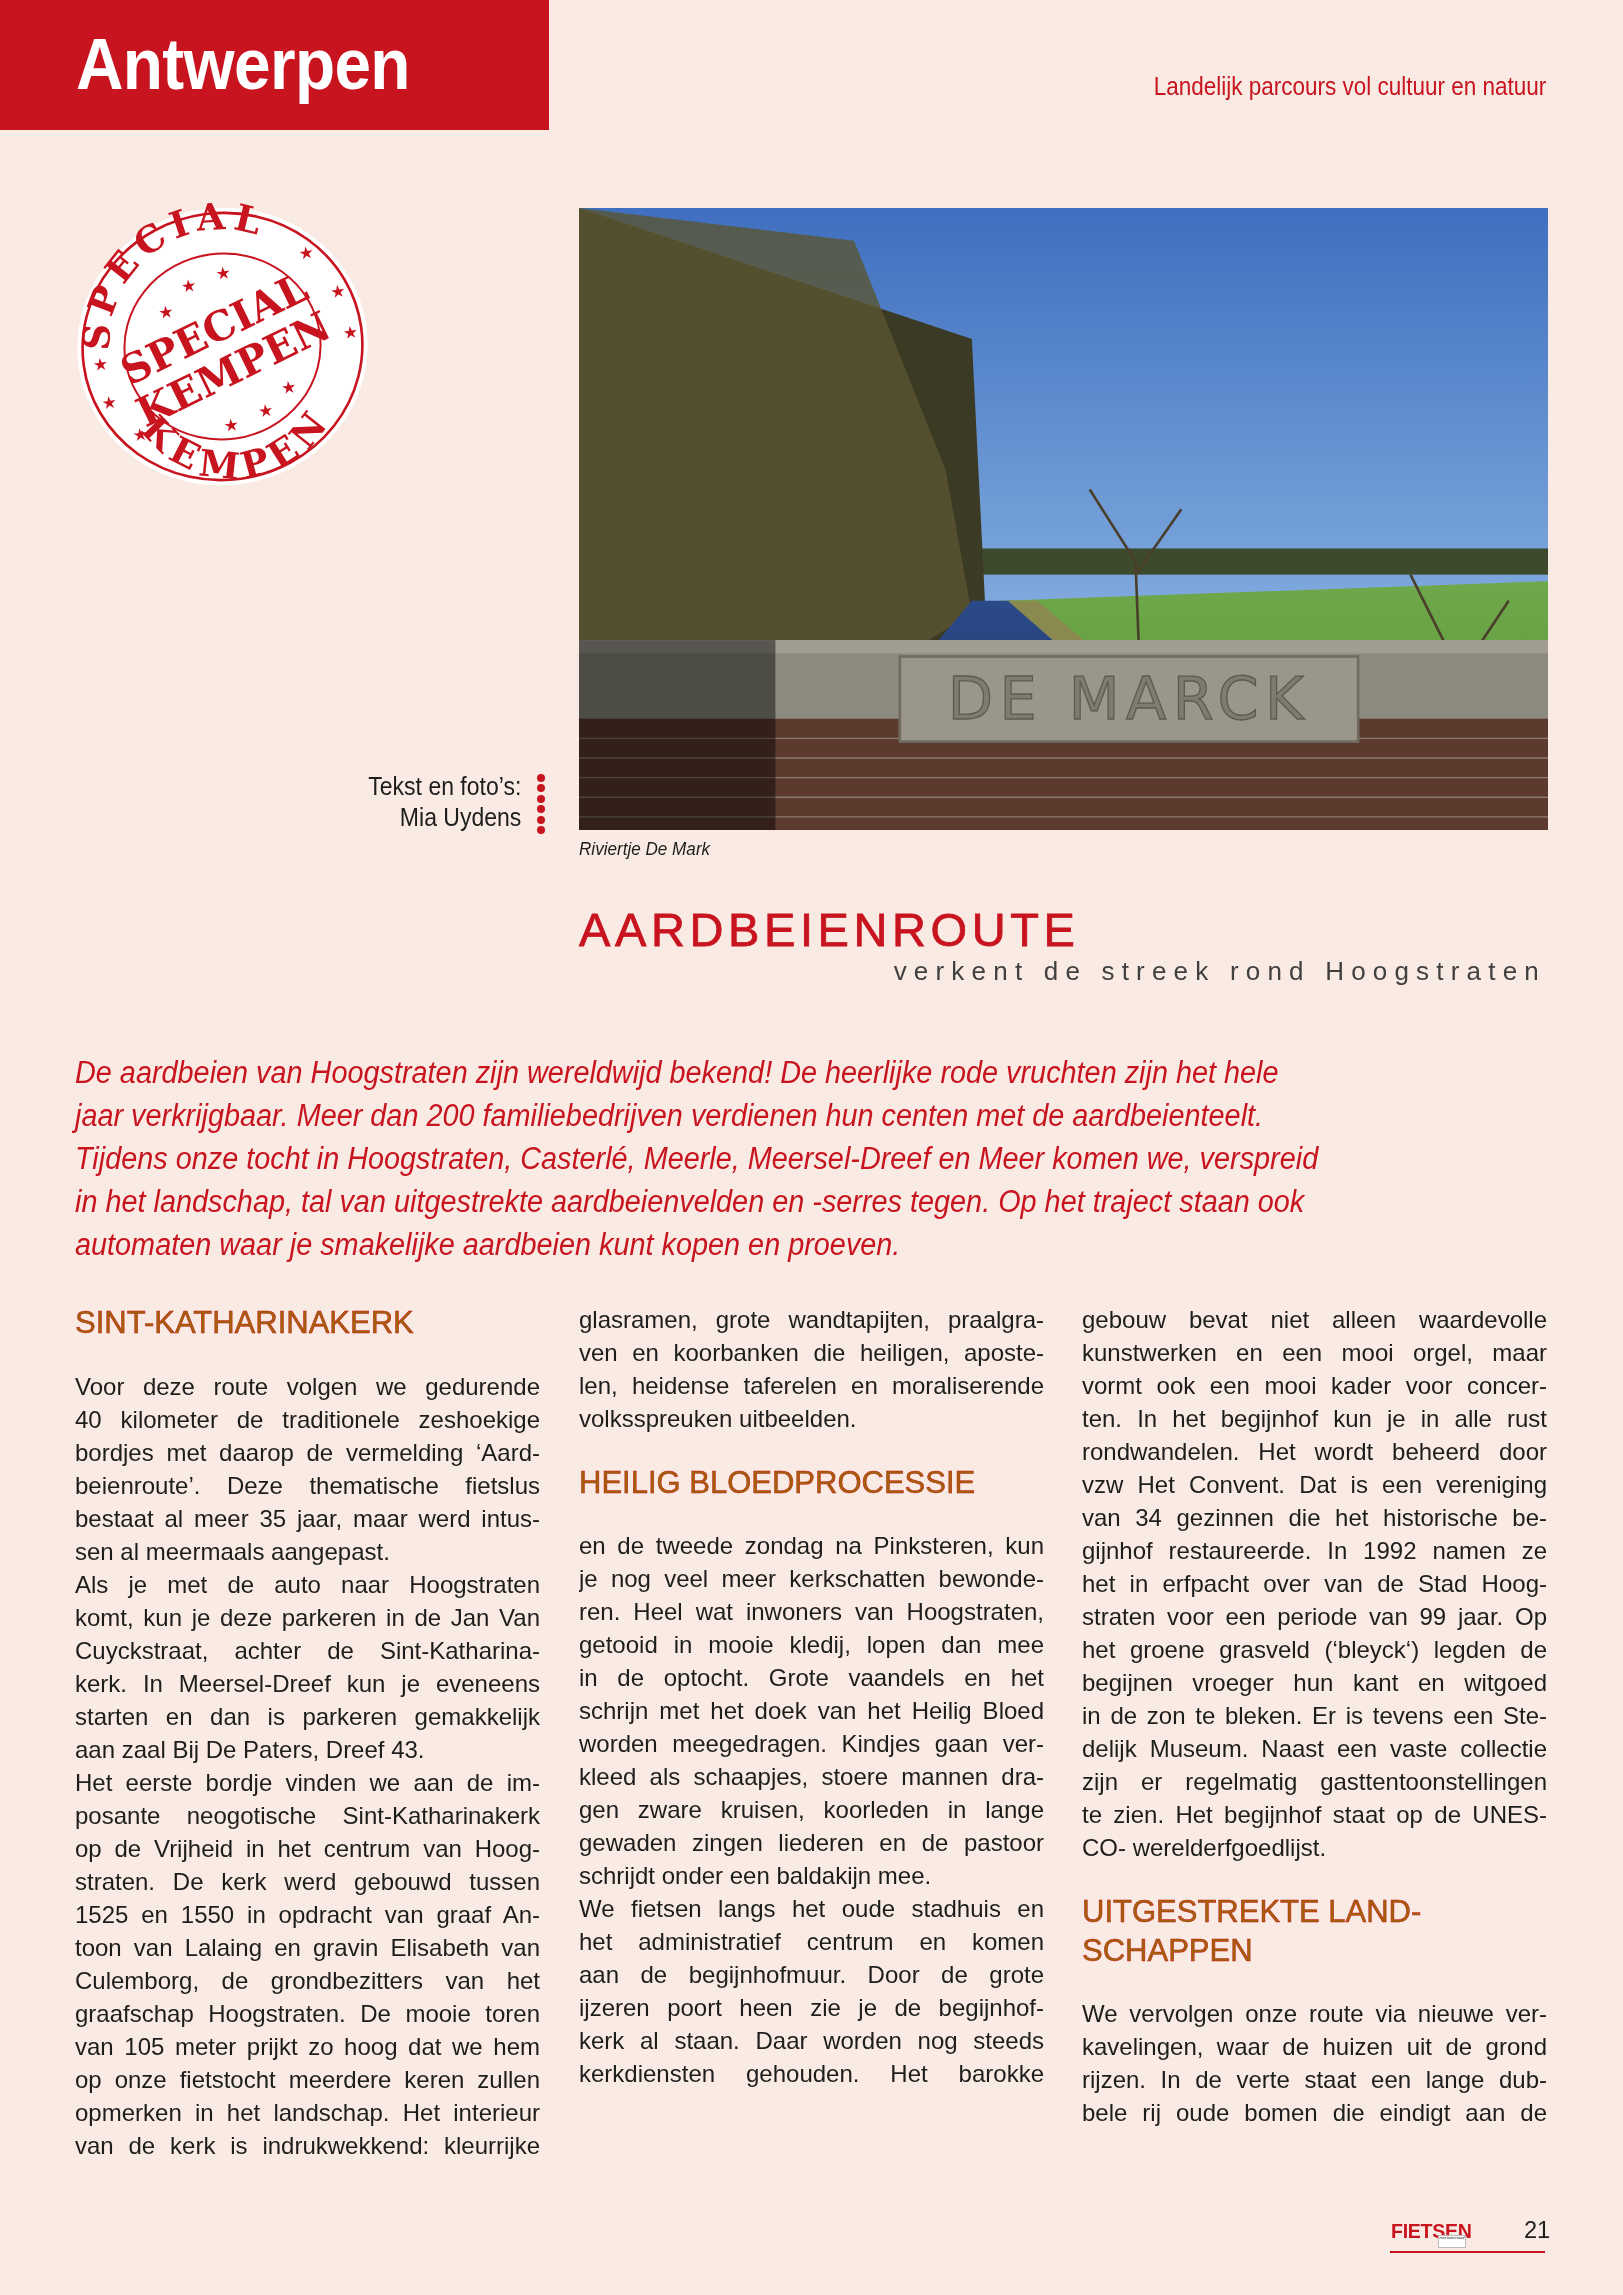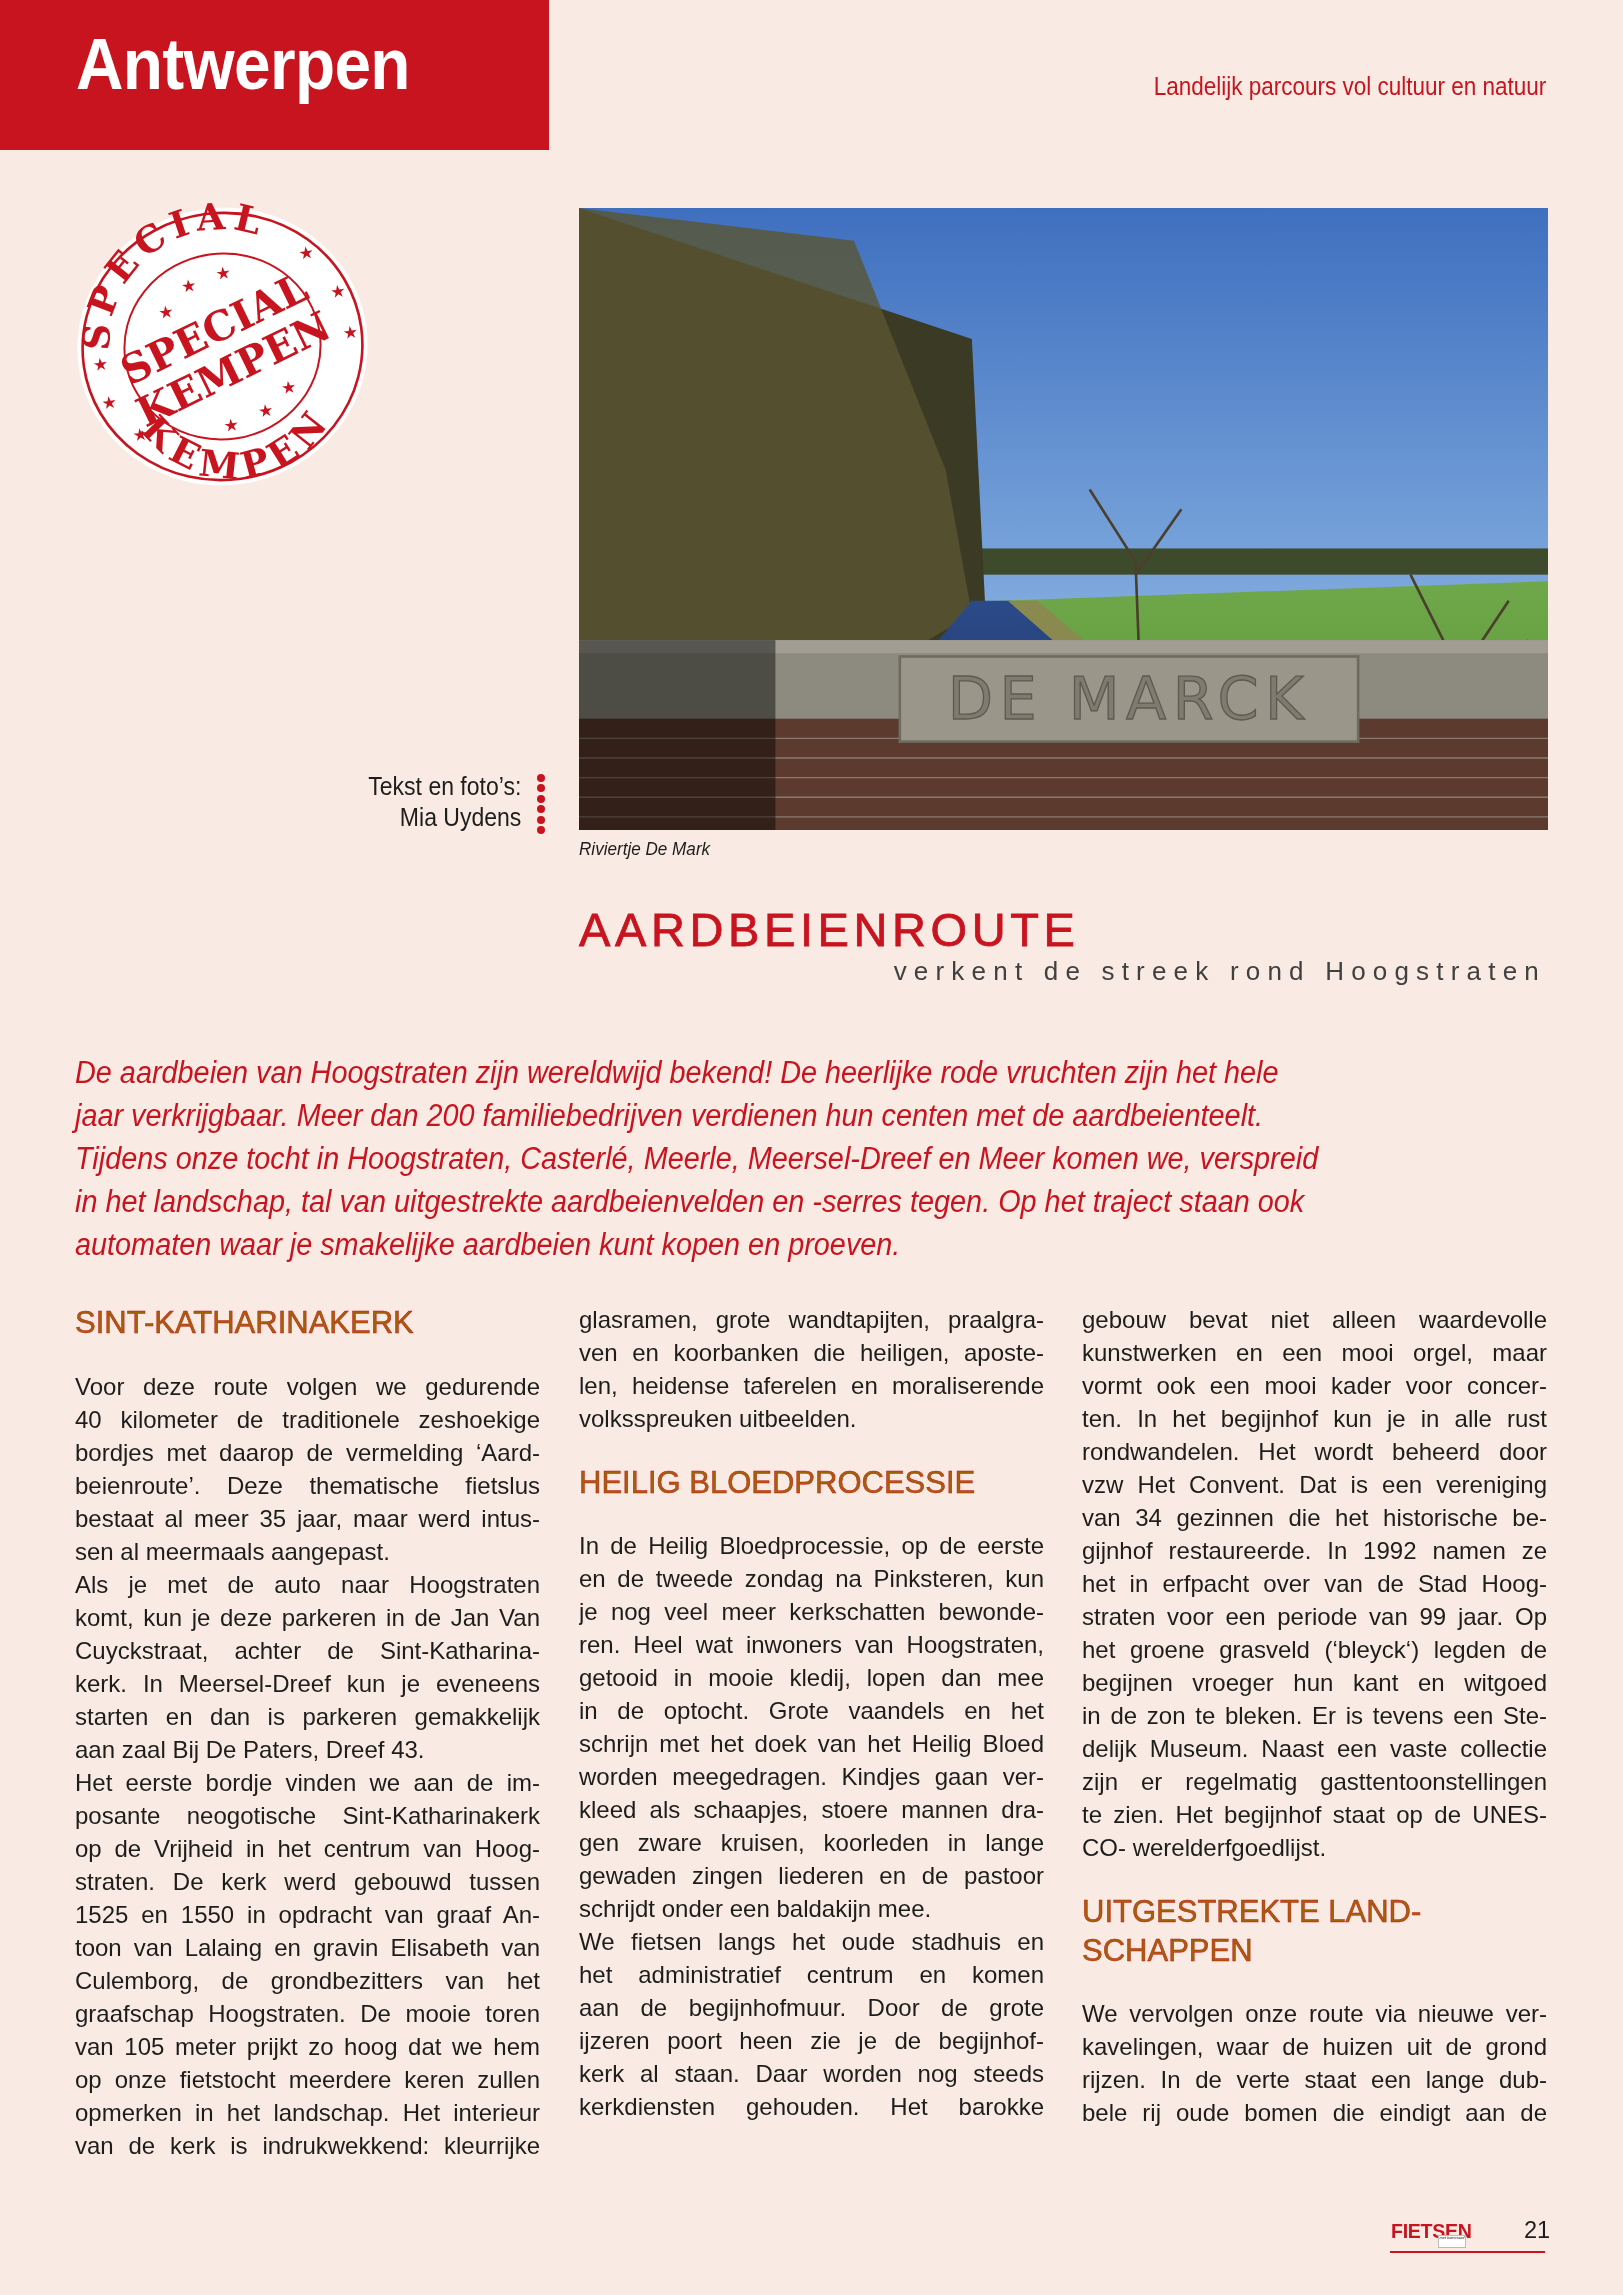--- a/index.html
+++ b/index.html
@@ -7,21 +7,21 @@
     width: 1623px; height: 2295px;
     background: #f9ebe4;
     position: relative; overflow: hidden;
     font-family: "Liberation Sans", sans-serif;
     color: #1d1d1b;
   }
 
   
   .region-tab {
     position: absolute; left: 0; top: 0;
-    width: 549px; height: 150px;
+    width: 549px; height: 130px;
     background: #c8141f;
     text-decoration: underline;
   }
   .region-tab span {
     position: absolute; left: 76px; top: 22px;
     font-family: "Liberation Sans", sans-serif;
     font-weight: bold; font-size: 73px;
     color: #ffffff; letter-spacing: -0.7px;
     transform: scaleX(0.9); transform-origin: left center;
   }
@@ -279,21 +279,20 @@
   <div id="c2a">
       <span class="ln">glasramen, grote wandtapijten, praalgra-</span>
       <span class="ln">ven en koorbanken die heiligen, aposte-</span>
       <span class="ln">len, heidense taferelen en moraliserende</span>
       <span class="ln last">volksspreuken uitbeelden.</span>
     </div>
   <div class="gap-before-h"></div>
   <h2 class="sec-h">HEILIG BLOEDPROCESSIE</h2>
   <div class="gap-after-h"></div>
   <div id="c2b">
-      <span class="ln">In de Heilig Bloedprocessie, op de eerste</span>
       <span class="ln">en de tweede zondag na Pinksteren, kun</span>
       <span class="ln">je nog veel meer kerkschatten bewonde-</span>
       <span class="ln">ren. Heel wat inwoners van Hoogstraten,</span>
       <span class="ln">getooid in mooie kledij, lopen dan mee</span>
       <span class="ln">in de optocht. Grote vaandels en het</span>
       <span class="ln">schrijn met het doek van het Heilig Bloed</span>
       <span class="ln">worden meegedragen. Kindjes gaan ver-</span>
       <span class="ln">kleed als schaapjes, stoere mannen dra-</span>
       <span class="ln">gen zware kruisen, koorleden in lange</span>
       <span class="ln">gewaden zingen liederen en de pastoor</span>

